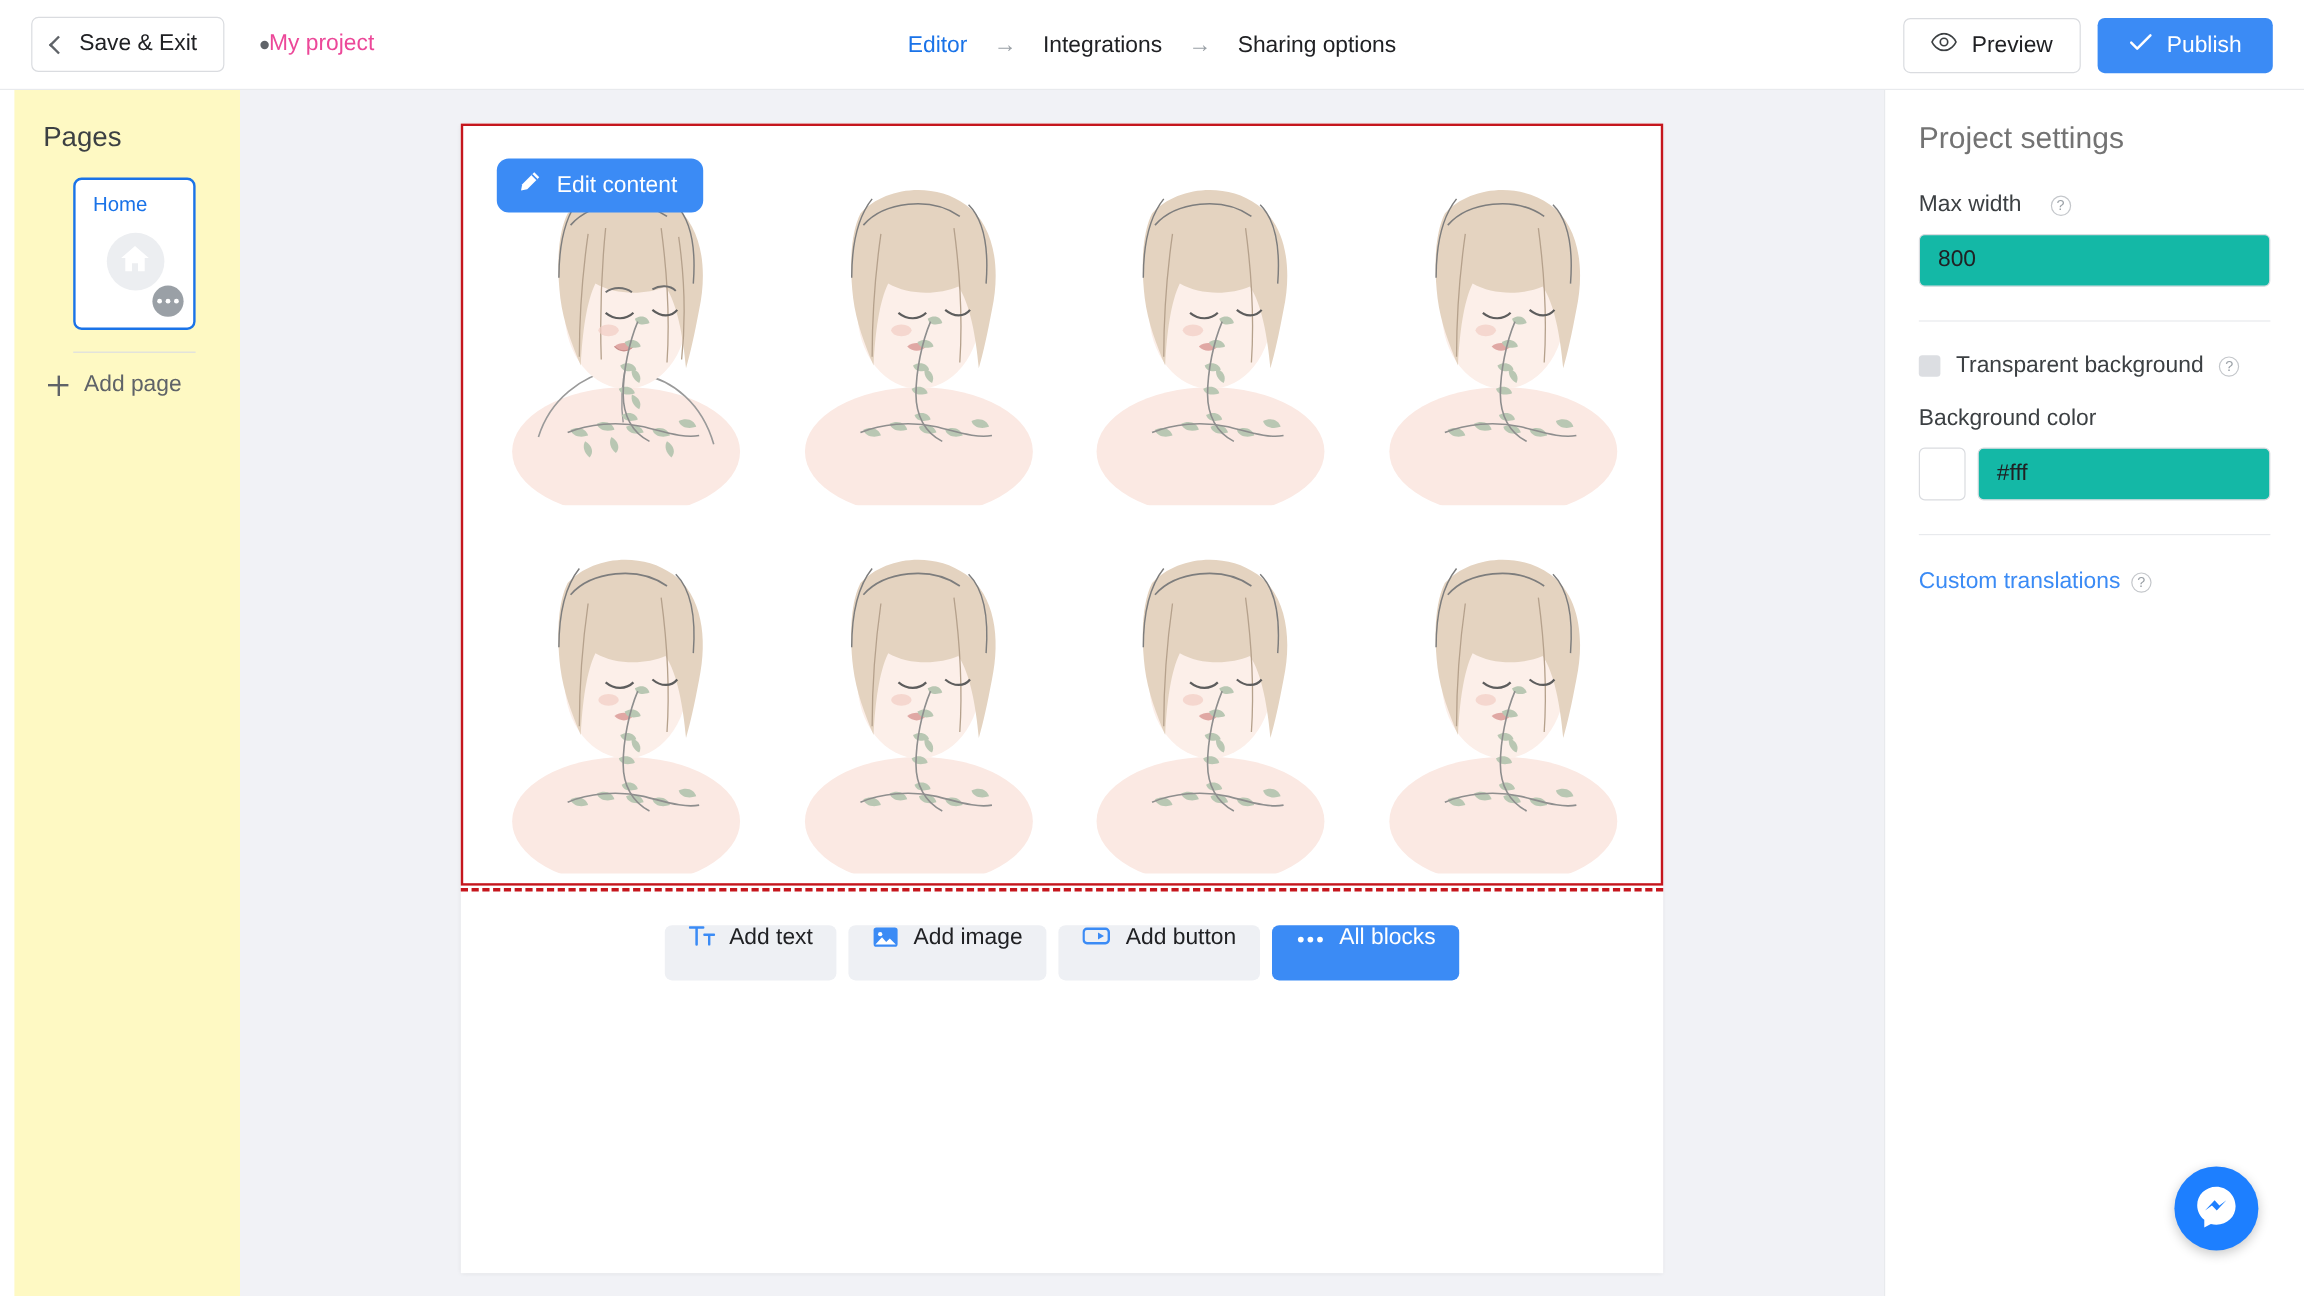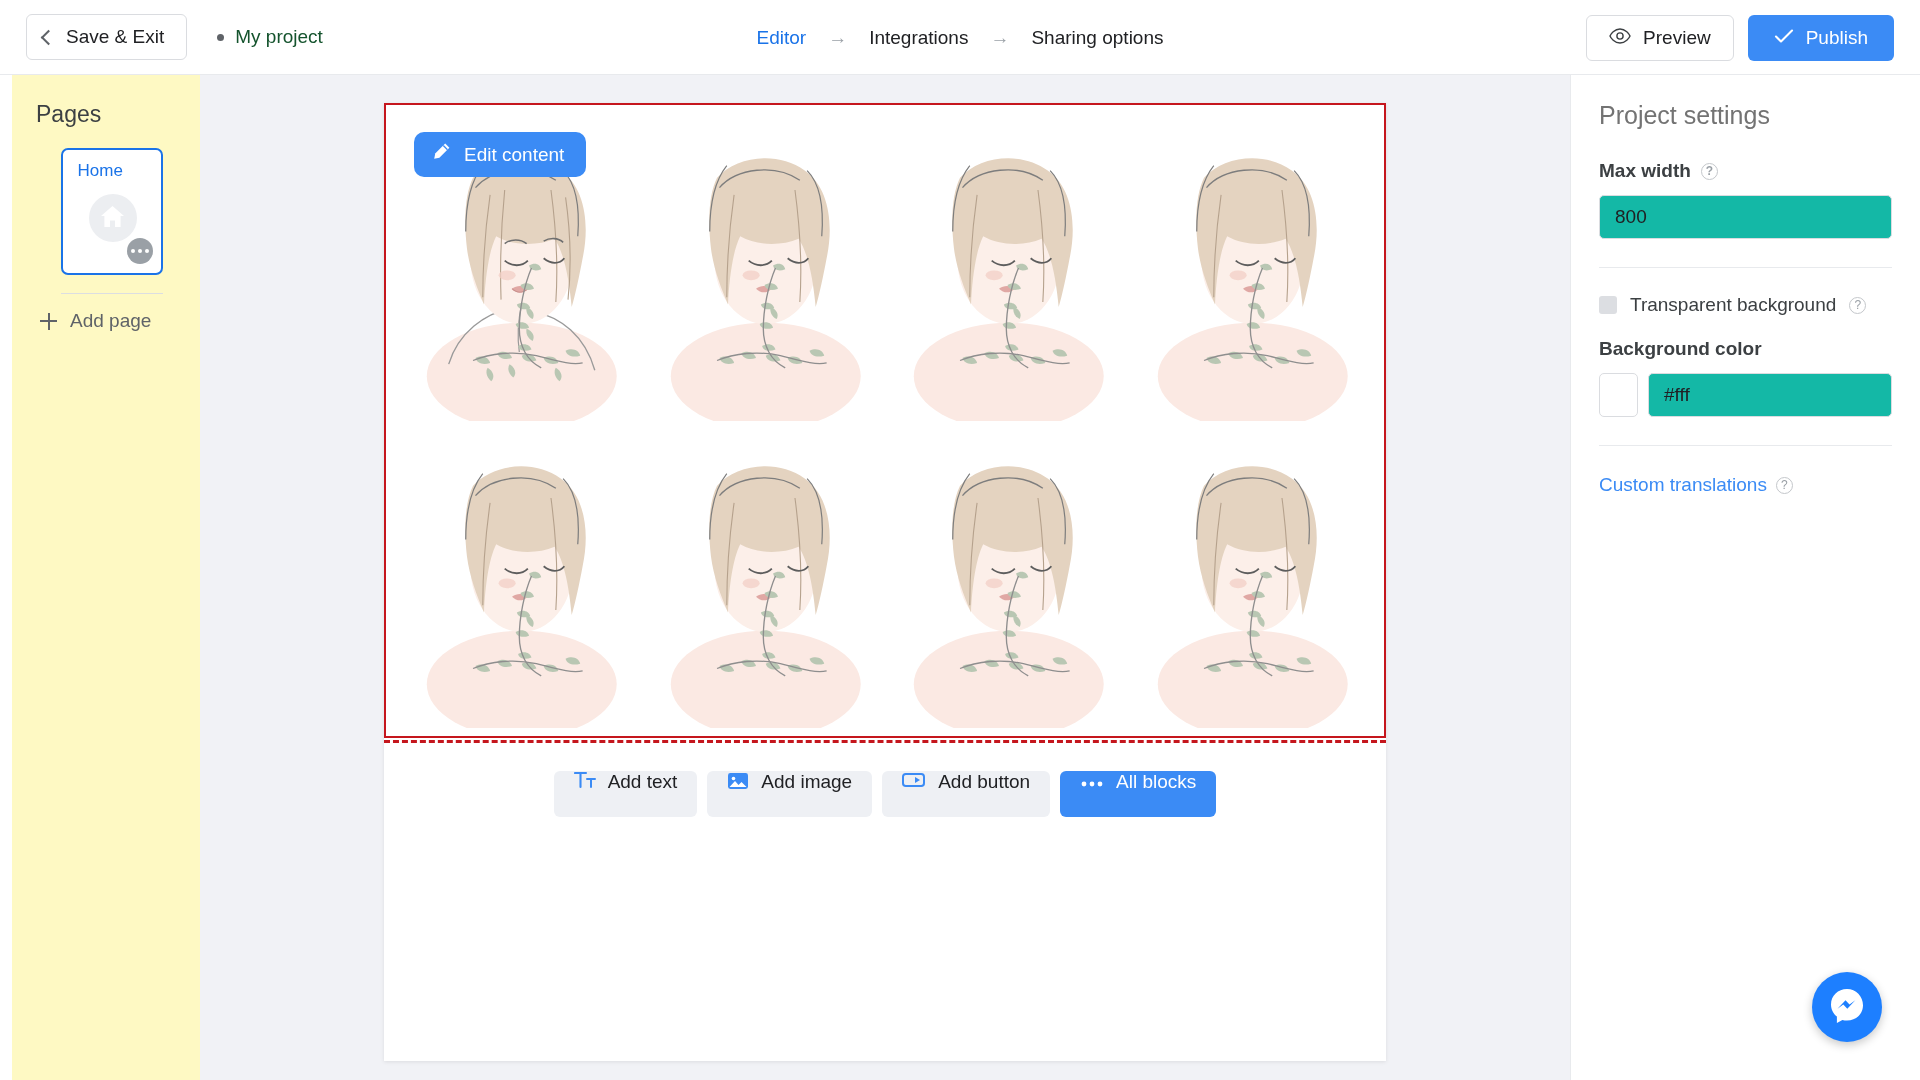--- a/index.html
+++ b/index.html
@@ -26,22 +26,22 @@
     font-size: 19px; color: #202124; cursor: pointer;
   }
   .chev-left {
     width: 11px; height: 11px;
     border-left: 2px solid #5f6368; border-bottom: 2px solid #5f6368;
     transform: rotate(45deg);
     display: inline-block;
   }
   .project-name {
     margin-left: 30px;
-    display: flex; align-items: center; gap: 11px;
-    font-size: 19px; color: #14532d; font-weight: 500;
+    display: flex; align-items: center; 
+    font-size: 19px; color: #ec4899; font-weight: 500;
   }
   .dot-indicator {
     width: 7px; height: 7px; border-radius: 50%;
     background: #5f6368; display: inline-block;
   }
 
   .steps {
     position: absolute; left: 50%; top: 0; transform: translateX(-50%);
     height: 75px; display: flex; align-items: center; gap: 22px;
   }
@@ -200,23 +200,22 @@
     background: #ffffff;
     border-left: 1px solid #e8eaed;
     padding: 0 28px;
   }
   .rp-title {
     font-size: 25px; color: #737373; font-weight: 400;
     padding: 26px 0 30px 0;
   }
   .rp-label {
     font-size: 19px; color: #3c4043;
-    display: flex; align-items: center; gap: 10px;
+    display: flex; align-items: center; gap: 24px;
     margin-bottom: 13px;
-    font-weight: bold;
   }
   .help-badge {
     width: 17px; height: 17px; border-radius: 50%;
     border: 1px solid #c4c7cb; color: #9aa0a6;
     font-size: 12px; line-height: 15px; text-align: center;
     display: inline-block; cursor: pointer;
   }
   .rp-input {
     width: 100%; height: 44px;
     border: 1px solid #dadce0; border-radius: 5px;

